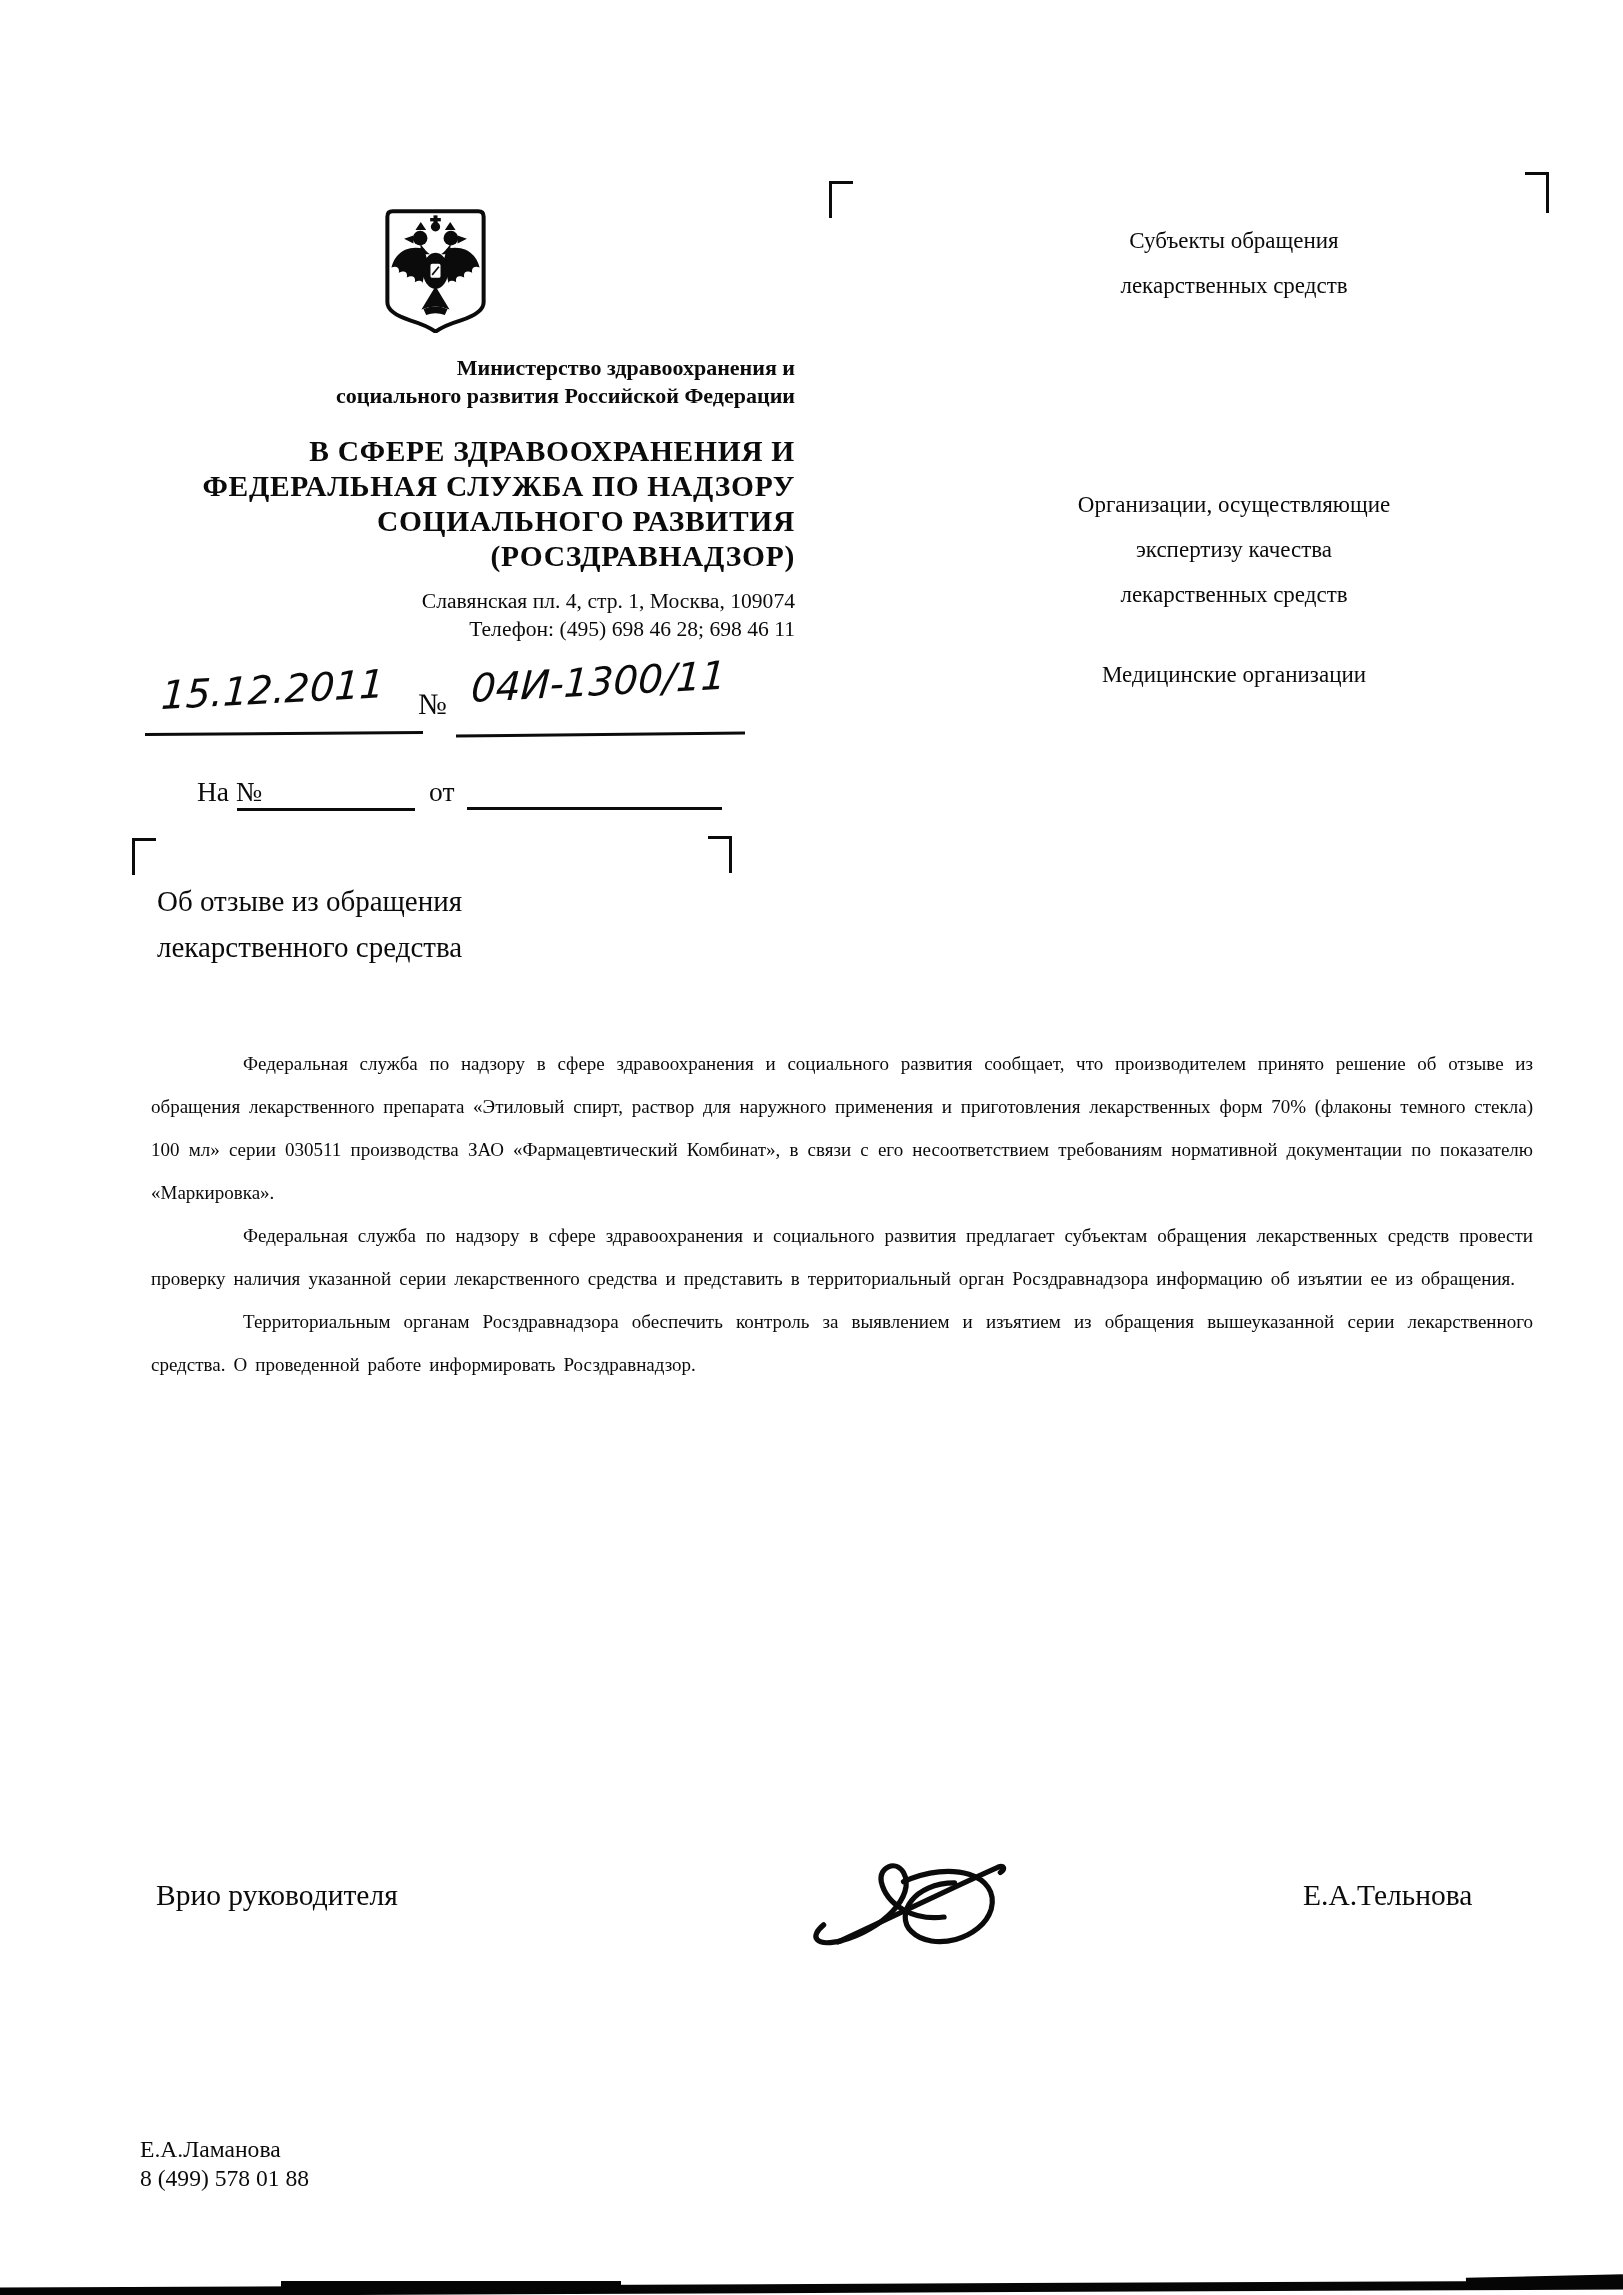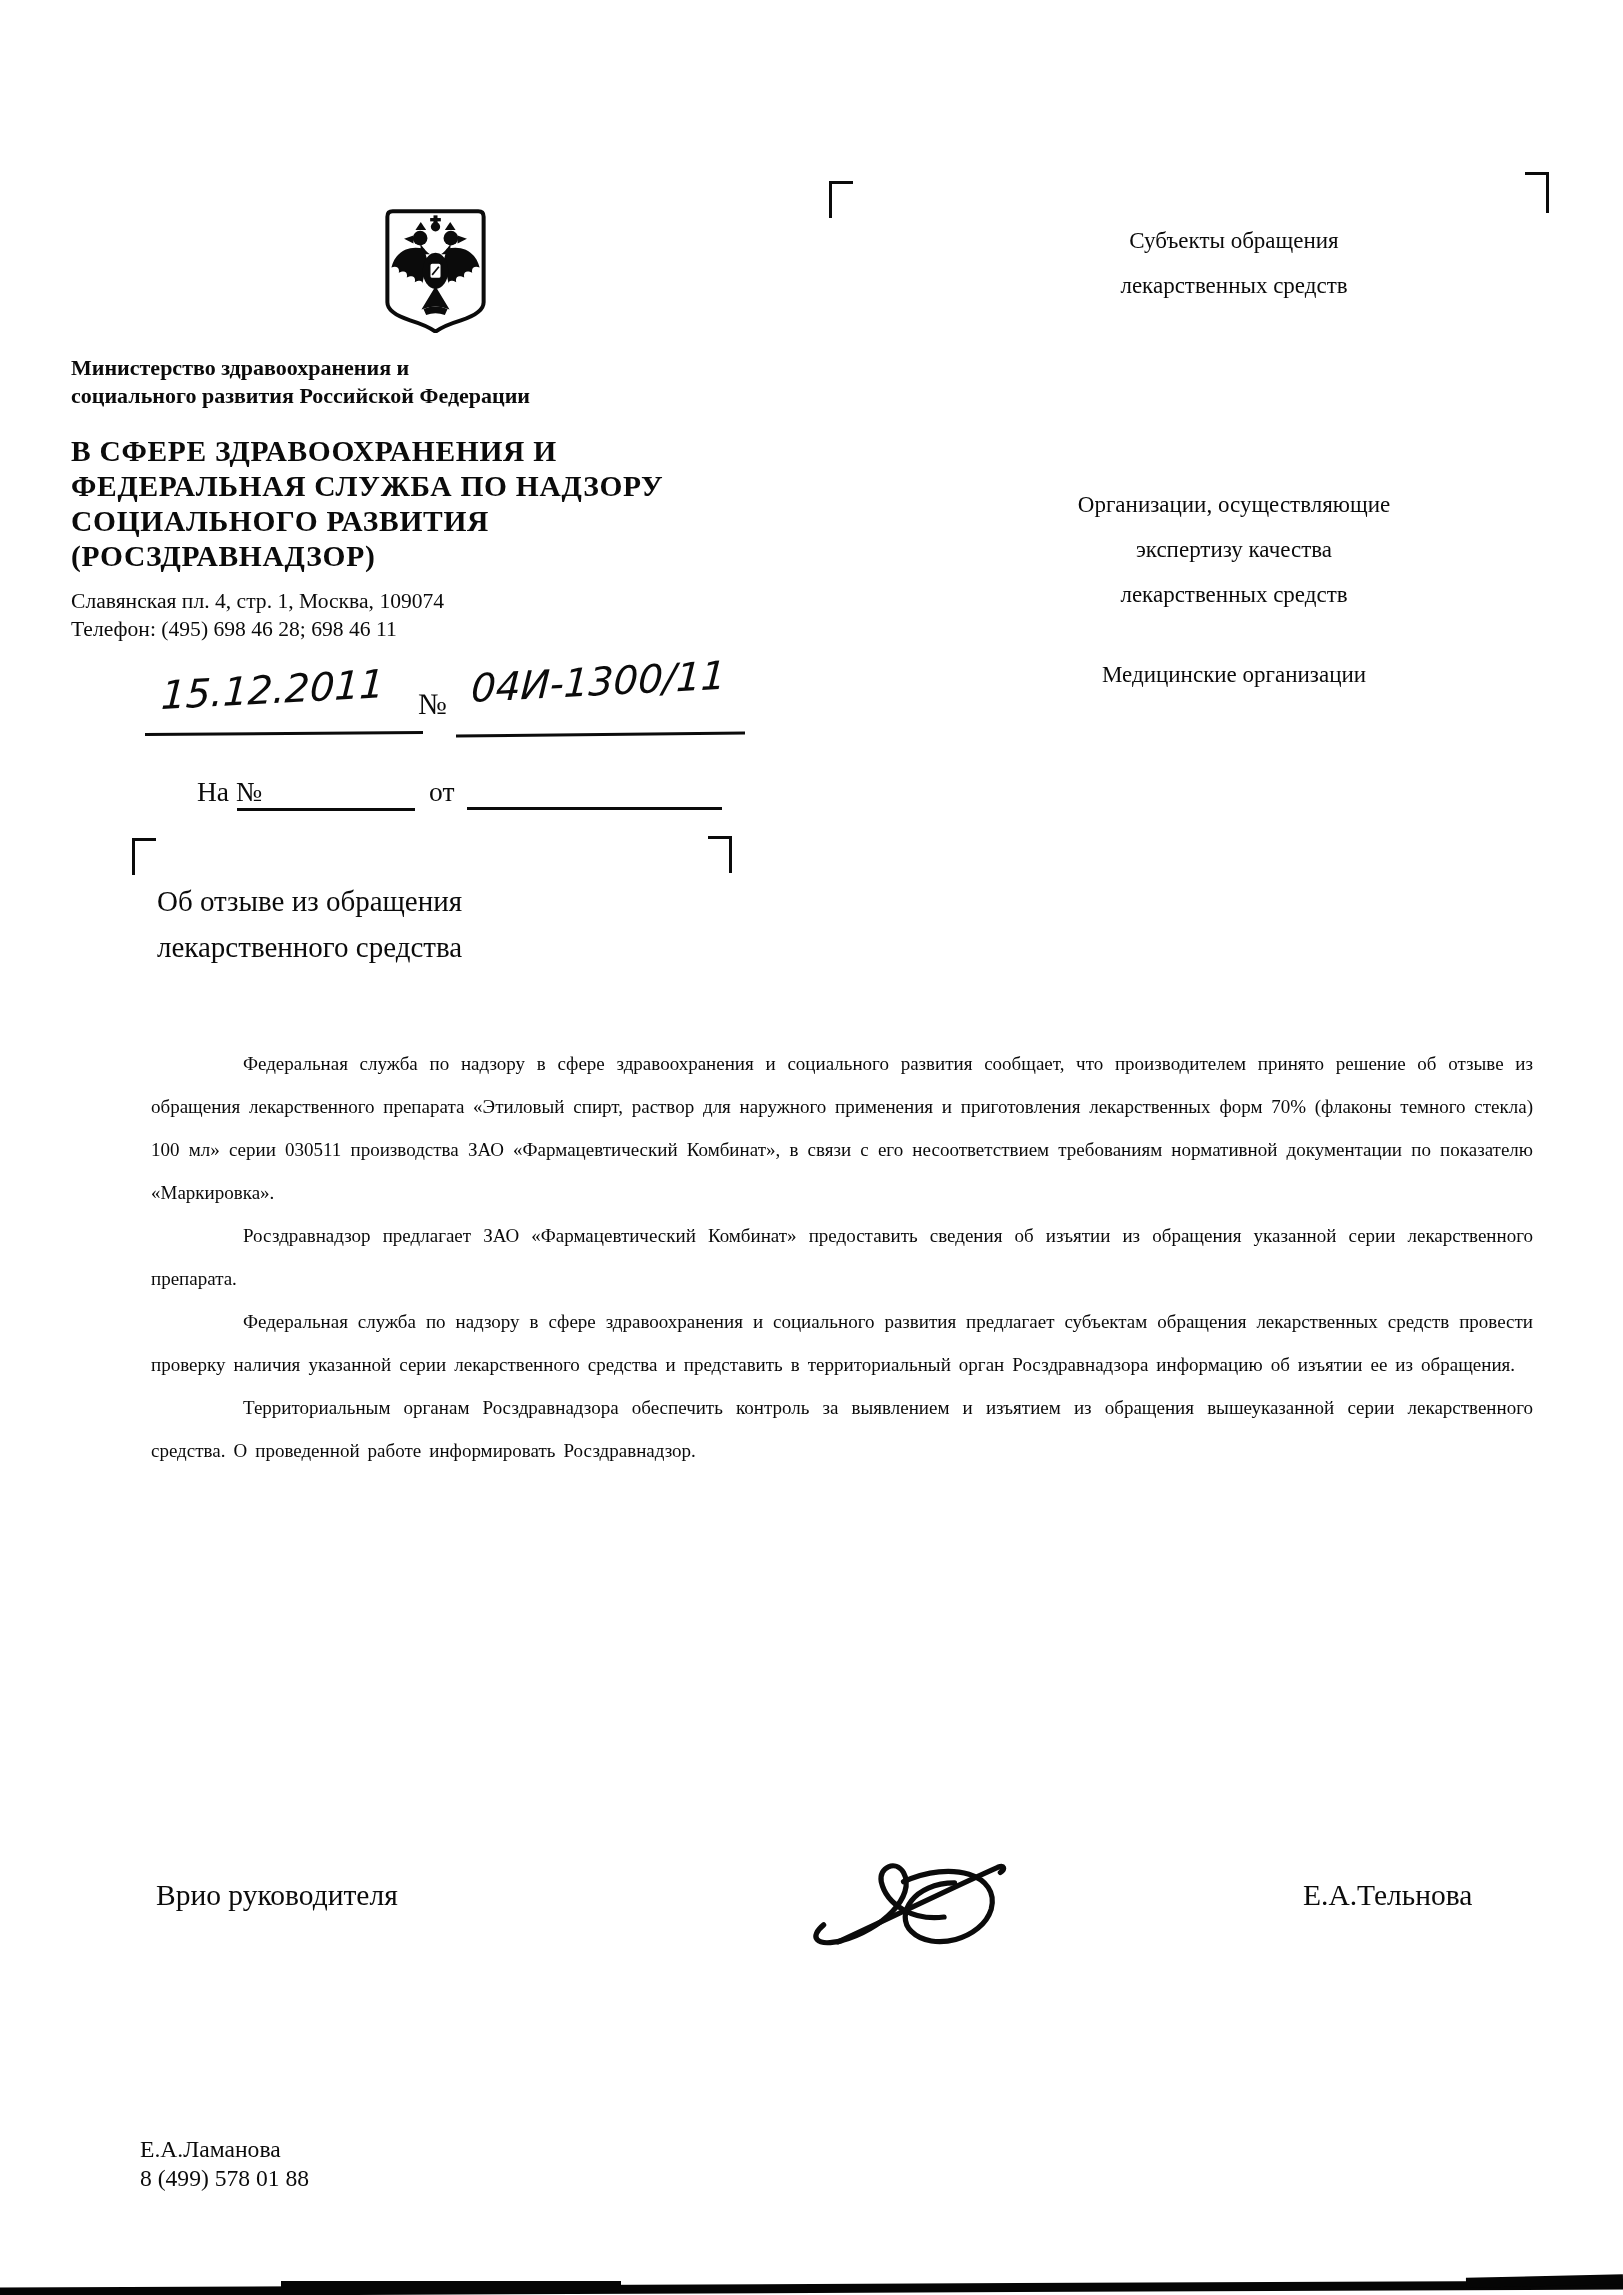--- a/index.html
+++ b/index.html
@@ -5,21 +5,21 @@
   html,body{margin:0;padding:0;background:#e8e8e8;}
   .page{
     position:relative;
     width:1623px;height:2295px;
     background:#ffffff;
     overflow:hidden;
     font-family:"Liberation Serif","DejaVu Serif",serif;
     color:#0b0b0b;
   }
   .abs{position:absolute;}
-  .centercol{left:71px;width:707px;text-align:left;}
+  .centercol{left:88px;width:707px;text-align:right;}
   .ministry{top:354px;font-weight:bold;font-size:22px;line-height:28px;}
   .service{top:434px;font-weight:bold;font-size:29.5px;line-height:35px;letter-spacing:0.7px;}
   .addr{top:588px;font-size:21.6px;line-height:26px;}
   .phone{top:616px;font-size:21.6px;line-height:26px;}
   .hand{
     font-family:"DejaVu Sans",sans-serif;
     font-style:italic;
     font-size:39px;
     transform:rotate(-3deg) skewX(-6deg);
     transform-origin:left bottom;
@@ -119,21 +119,20 @@
     <div>Организации, осуществляющие</div>
     <div>экспертизу качества</div>
     <div>лекарственных средств</div>
   </div>
   <div class="abs recip" style="top:652px;">
     <div>Медицинские организации</div>
   </div>
 
   <div class="abs bodytext">
     <p>Федеральная служба по надзору в сфере здравоохранения и социального развития сообщает, что производителем принято решение об отзыве из обращения лекарственного препарата «Этиловый спирт, раствор для наружного применения и приготовления лекарственных форм 70% (флаконы темного стекла) 100 мл» серии 030511 производства ЗАО «Фармацевтический Комбинат», в связи с его несоответствием требованиям нормативной документации по показателю «Маркировка».</p>
-    <p>Росздравнадзор предлагает ЗАО «Фармацевтический Комбинат» предоставить сведения об изъятии из обращения указанной серии лекарственного препарата.</p>
     <p>Федеральная служба по надзору в сфере здравоохранения и социального развития предлагает субъектам обращения лекарственных средств провести проверку наличия указанной серии лекарственного средства и представить в территориальный орган Росздравнадзора информацию об изъятии ее из обращения.</p>
     <p>Территориальным органам Росздравнадзора обеспечить контроль за выявлением и изъятием из обращения вышеуказанной серии лекарственного средства. О проведенной работе информировать Росздравнадзор.</p>
   </div>
 
   <div class="abs sig-label" style="left:156px;top:1879px;">Врио руководителя</div>
 
   <div class="abs" style="left:804px;top:1841px;width:216px;height:118px;">
     <svg viewBox="0 0 330 180" width="216" height="118" aria-hidden="true" fill="none" stroke="#0b0b0b" stroke-width="8" stroke-linecap="round">
       <path d="M30,128 C8,146 16,162 58,152 C118,136 172,84 152,48 C140,28 114,40 118,62 C126,98 168,122 214,116"></path>
       <path d="M152,62 C226,28 300,52 286,104 C272,150 196,170 164,138 C138,112 168,64 230,64"></path>

